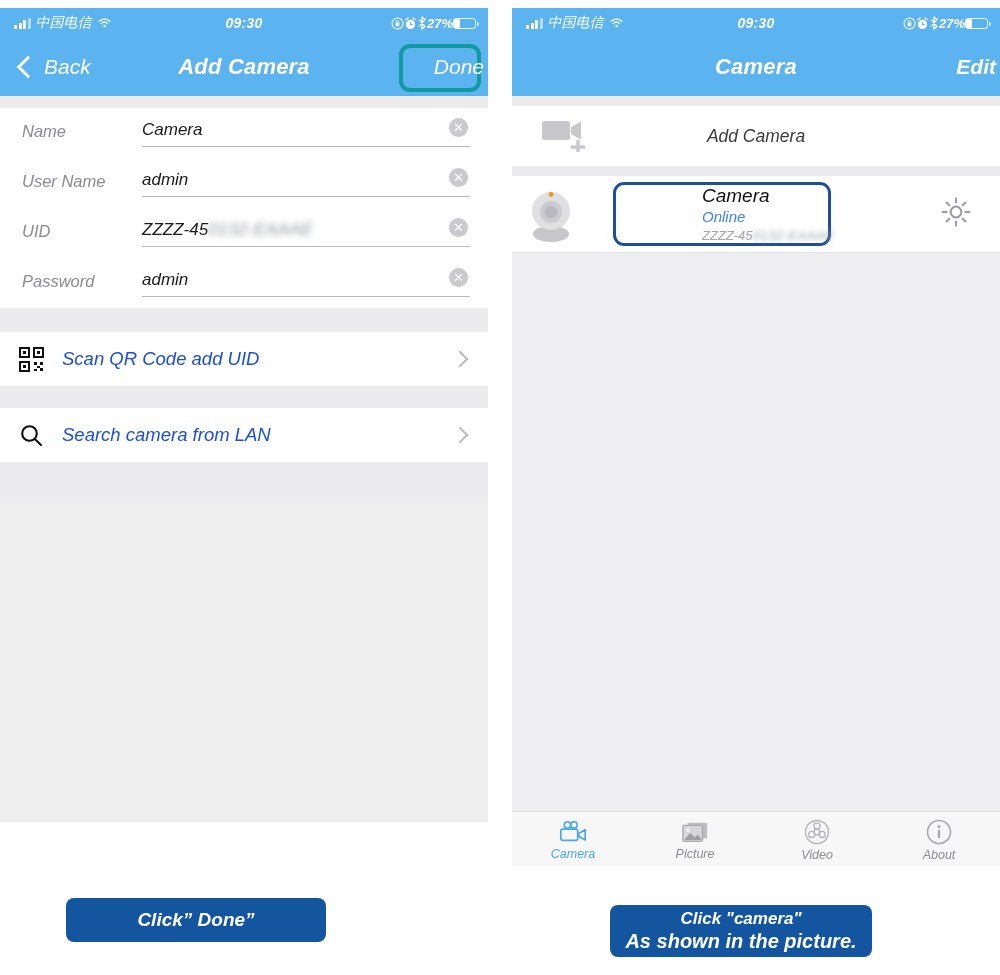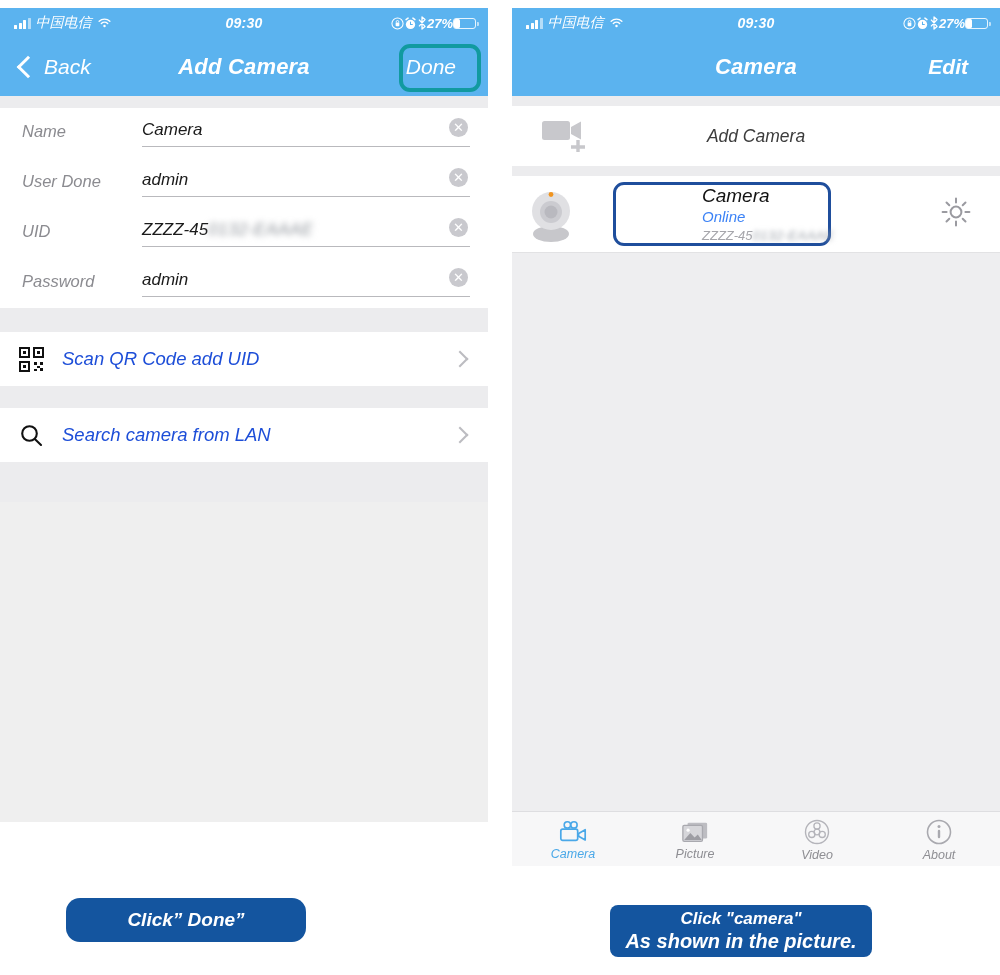--- a/index.html
+++ b/index.html
@@ -40,21 +40,21 @@
   .navbar{
     height:58px;background:#5bb3ef;color:#ffffff;position:relative;
     display:flex;align-items:center;
   }
   .nav-title{
     position:absolute;left:0;right:0;text-align:center;
     font-size:22px;font-weight:bold;letter-spacing:.2px;
   }
   .nav-back{display:flex;align-items:center;gap:6px;padding-left:20px;font-size:21px;position:relative;z-index:2;}
   .chev-back{display:block;width:13px;height:13px;border-left:3.4px solid #fff;border-bottom:3.4px solid #fff;transform:rotate(45deg);margin-right:2px;}
-  .nav-right{position:absolute;right:0;top:0;height:58px;display:flex;align-items:center;padding-right:32px;font-size:21px;font-weight:normal;}
+  .nav-right{position:absolute;right:0;top:0;height:58px;display:flex;align-items:center;padding-right:4px;font-size:21px;font-weight:normal;}
   .nav-right.bold{font-weight:bold;}
   .done-hl{
     position:absolute;right:7px;top:6px;width:82px;height:48px;
     border:4px solid #119aa0;border-radius:11px;box-sizing:border-box;
   }
   .done-txt{position:relative;z-index:3;font-size:21px;color:#fff;}
 
   
   .sep{background:#ececee;}
   .form{background:#ffffff;padding:0 0 0 0;}
@@ -107,21 +107,21 @@
   .tab{flex:1;display:flex;flex-direction:column;align-items:center;justify-content:center;gap:3px;}
   .tab .tlabel{font-size:12.5px;color:#8e8e93;}
   .tab.active .tlabel{color:#4aa8e8;}
 
   
   .callout{
     position:absolute;background:#14559f;color:#ffffff;border-radius:8px;
     display:flex;flex-direction:column;align-items:center;justify-content:center;
     font-weight:bold;text-align:center;line-height:1.2;
   }
-  #callout-left{left:66px;top:898px;width:240px;height:44px;font-size:19px;border-radius:14px;}
+  #callout-left{left:66px;top:898px;width:260px;height:44px;font-size:19px;}
   #callout-right{left:610px;top:905px;width:262px;height:52px;font-size:17px;}
   #callout-right .l1{font-size:17px;}
   #callout-right .l2{font-size:20px;}
 </style>
 </head>
 <body>
 
 <div class="stage">
 
   <div class="phone left">
@@ -181,21 +181,21 @@
 
       <div class="frow">
         <div class="flabel">Name</div>
         <div class="fwrap">
           <div class="fval">Camera</div>
           <div class="clearbtn">✕</div>
         </div>
       </div>
 
       <div class="frow">
-        <div class="flabel">User Done</div>
+        <div class="flabel">User Name</div>
         <div class="fwrap">
           <div class="fval">admin</div>
           <div class="clearbtn">✕</div>
         </div>
       </div>
 
       <div class="frow">
         <div class="flabel">UID</div>
         <div class="fwrap">
           <div class="fval blur"><span class="clear-part">ZZZZ-45</span><span class="blur-part">0132-EAAAE</span></div>

